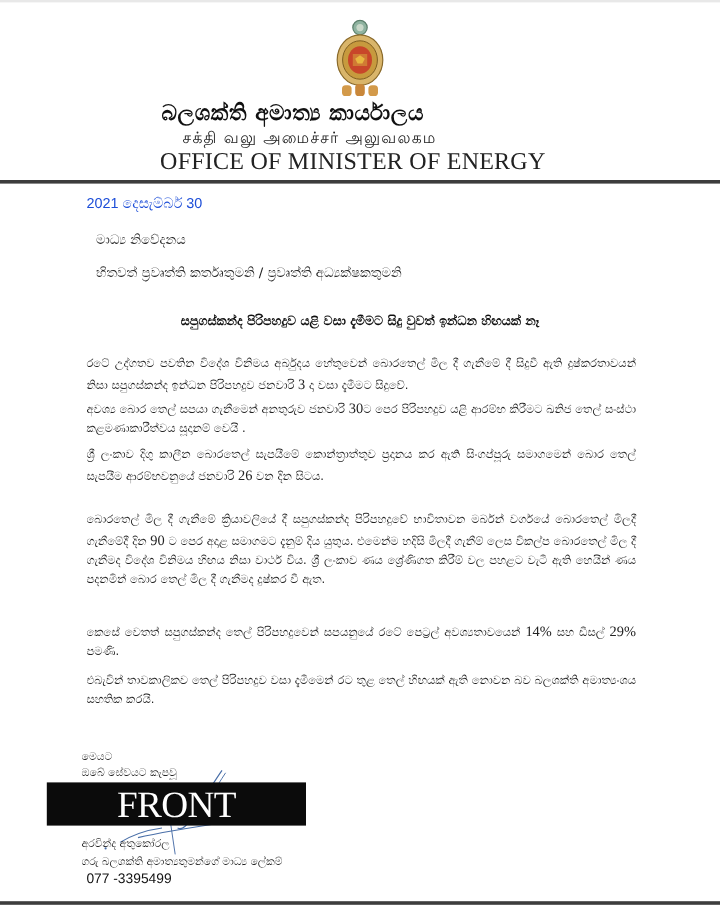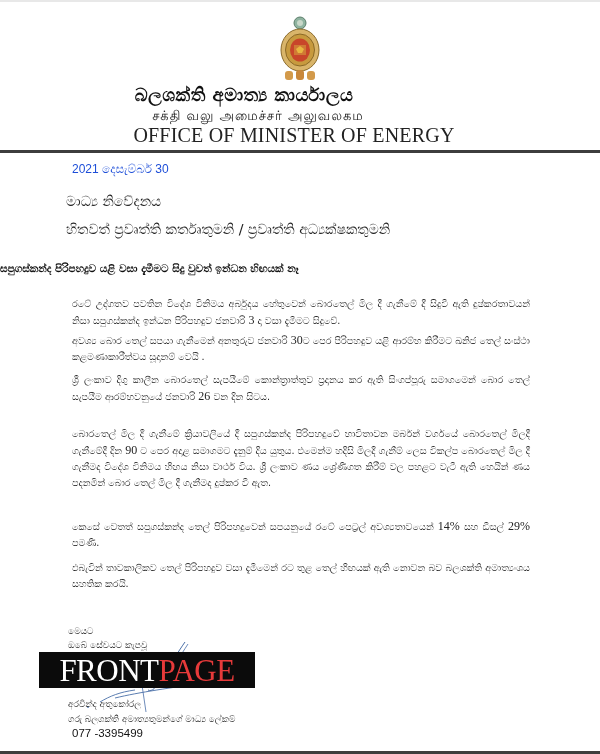--- a/index.html
+++ b/index.html
@@ -15,22 +15,22 @@
     .head-ta { position: absolute; left: 0; width: 516px; top: 108px; text-align: center;
       font-size: 13px; color: #222; letter-spacing: 1px; }
     .head-en { position: absolute; left: 0; width: 588px; top: 124px; text-align: center;
       font-family: "Liberation Serif", serif; font-size: 20px; color: #222; letter-spacing: 0.2px; }
     .rule { position: absolute; left: 0; width: 600px; height: 3px; background: #3d3d3d; }
     .rule.top { top: 150px; }
     .rule.bottom { top: 751px; }
 
     .date { position: absolute; left: 72px; top: 162px; font-family: "Liberation Sans", sans-serif;
       font-size: 12px; color: #1d4ed8; }
-    .small { position: absolute; left: 66px; font-size: 14px; color: #222; }
-    .title { position: absolute; left: 0; width: 600px; top: 262px; 
+    .small { position: absolute; left: 80px; font-size: 11px; color: #222; }
+    .title { position: absolute; left: 0; width: 600px; top: 262px; text-align: center;
       font-size: 10.5px; font-weight: bold; color: #111; }
     .para { position: absolute; left: 72px; width: 458px; font-size: 9.6px; line-height: 16px;
       color: #222; text-align: justify; }
     .para .num { font-family: "Liberation Serif", serif; font-size: 12px; }
     .closing { position: absolute; left: 68px; font-size: 9px; color: #222; line-height: 14px; }
     .phone { position: absolute; left: 72px; top: 727px; font-family: "Liberation Sans", sans-serif;
       font-size: 11.5px; color: #111; }
     .watermark { position: absolute; left: 39px; top: 652px; width: 216px; height: 36px;
       background: #0b0b0b; display: flex; align-items: center; justify-content: center;
       font-family: "Liberation Serif", serif; font-size: 31px; letter-spacing: -0.5px; line-height: 1; }
@@ -94,20 +94,19 @@
   <path d="M125 12 C118 22, 110 35, 102 48 C96 58, 92 62, 88 60" fill="none" stroke="#4a6fa8" stroke-width="1"></path>
   <path d="M128 14 C120 26, 112 40, 104 50" fill="none" stroke="#4a6fa8" stroke-width="0.8"></path>
   <path d="M55 68 C80 62, 110 58, 150 52" fill="none" stroke="#4a6fa8" stroke-width="0.9"></path>
   <path d="M40 72 C50 66, 60 62, 75 60" fill="none" stroke="#4a6fa8" stroke-width="0.9"></path>
   <path d="M82 55 L86 82" fill="none" stroke="#4a6fa8" stroke-width="0.8"></path>
   <circle cx="28" cy="77" r="0.9" fill="#4a6fa8"></circle>
 </svg>
 
 <div class="watermark">
   <span class="front">FRONT</span>
-    <span class="page">PAGE</span>
 </div>
 
 <div class="closing" style="top:697px">අරවින්ද අතුකෝරල</div>
 <div class="closing" style="top:712px">ගරු බලශක්ති අමාත්‍යතුමන්ගේ මාධ්‍ය ලේකම්</div>
 <div class="phone">077 -3395499</div>
 
 <div class="rule bottom"></div>
 
 </body></html>

